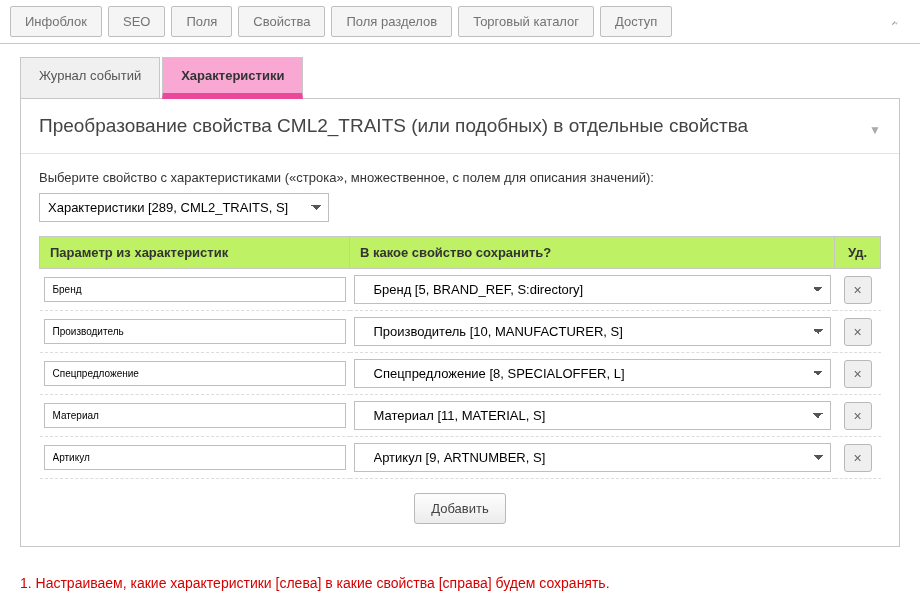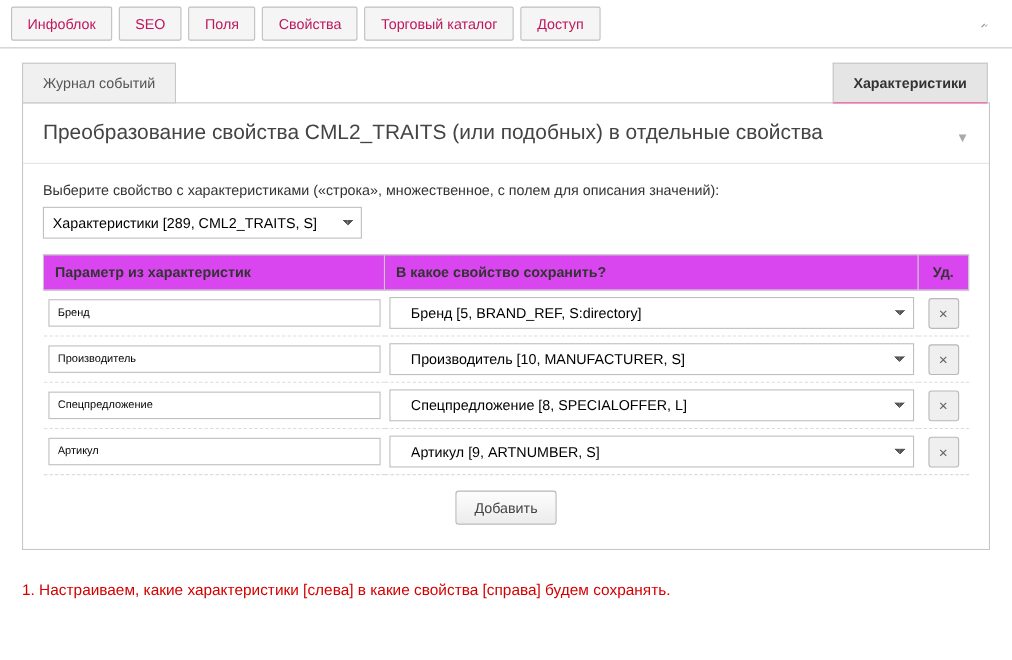--- a/index.html
+++ b/index.html
@@ -13,52 +13,51 @@
     .top-tabs {
       display: flex;
       gap: 6px;
       padding: 6px 10px;
       border-bottom: 1px solid #c7c7c7;
       align-items: center;
     }
     .top-tab {
       background: #f5f5f5;
       border: 1px solid #bfbfbf;
-      color: #be185d;
+      color: #737373;
       padding: 7px 14px;
       cursor: pointer;
       font-size: 13px;
       border-radius: 2px;
     }
     .pin-icon {
       margin-left: auto;
       color: #999;
       font-size: 15px;
       cursor: pointer;
       padding-right: 6px;
     }
     .sub-tabs {
       display: flex;
       padding: 12px 20px 0 20px;
-      justify-content: space-between;
     }
     .sub-tab {
       padding: 10px 18px;
       border: 1px solid #c7c7c7;
       background: #f0f0f0;
       color: #555;
       cursor: pointer;
       margin-right: 2px;
       font-size: 13px;
       position: relative;
       top: 1px;
     }
     .sub-tab.active {
-      background: #e5e5e5;
-      border-bottom: 1px solid #ec4899;
+      background: #f9a8d4;
+      border-bottom: 6px solid #ec4899;
       font-weight: bold;
       color: #333;
     }
     .panel {
       margin: 0 20px 20px 20px;
       border: 1px solid #c7c7c7;
       background: #fff;
     }
     .panel-title {
       padding: 16px 18px;
@@ -95,21 +94,21 @@
     
     .map-table {
       width: 100%;
       border-collapse: collapse;
       margin-top: 14px;
     }
     .map-table th {
       text-align: left;
       font-weight: bold;
       color: #333;
-      background: #d946ef;
+      background: #bef264;
       border: 1px solid #c7c7c7;
       padding: 8px 10px;
       font-size: 13px;
     }
     .map-table th.del-col {
       width: 46px;
       text-align: center;
     }
     .map-table td {
       border-bottom: 1px dashed #dcdcdc;
@@ -172,20 +171,21 @@
     .first-col { width: 310px; }
   </style>
 </head>
 <body>
 
 <div class="top-tabs">
   <button class="top-tab">Инфоблок</button>
   <button class="top-tab">SEO</button>
   <button class="top-tab">Поля</button>
   <button class="top-tab">Свойства</button>
+  <button class="top-tab">Поля разделов</button>
   <button class="top-tab">Торговый каталог</button>
   <button class="top-tab">Доступ</button>
   <span class="pin-icon">
     <svg width="14" height="14" viewBox="0 0 24 24" fill="none" stroke="#999" stroke-width="2">
         <path d="M16 3l5 5-7 7-3 5-2-2 5-3 7-7-5-5z" fill="#bbb" stroke="none"></path>
         <line x1="9" y1="15" x2="4" y2="20"></line>
       </svg>
   </span>
 </div>
 
@@ -223,20 +223,25 @@
             <td class="first-col"><input class="text-input" value="Производитель" style=""></td>
             <td><select class="prop-select"><option>Производитель [10, MANUFACTURER, S]</option></select></td>
             <td class="del-cell"><span class="del-btn">×</span></td>
           </tr>
           <tr>
             <td class="first-col"><input class="text-input" value="Спецпредложение" style=""></td>
             <td><select class="prop-select"><option>Спецпредложение [8, SPECIALOFFER, L]</option></select></td>
             <td class="del-cell"><span class="del-btn">×</span></td>
           </tr>
           <tr>
+            <td class="first-col"><input class="text-input" value="Материал" style=""></td>
+            <td><select class="prop-select"><option>Материал [11, MATERIAL, S]</option></select></td>
+            <td class="del-cell"><span class="del-btn">×</span></td>
+          </tr>
+          <tr>
             <td class="first-col"><input class="text-input" value="Артикул" style=""></td>
             <td><select class="prop-select"><option>Артикул [9, ARTNUMBER, S]</option></select></td>
             <td class="del-cell"><span class="del-btn">×</span></td>
           </tr>
         </tbody>
     </table>
 
     <div class="add-row">
       <button class="add-btn">Добавить</button>
     </div>

